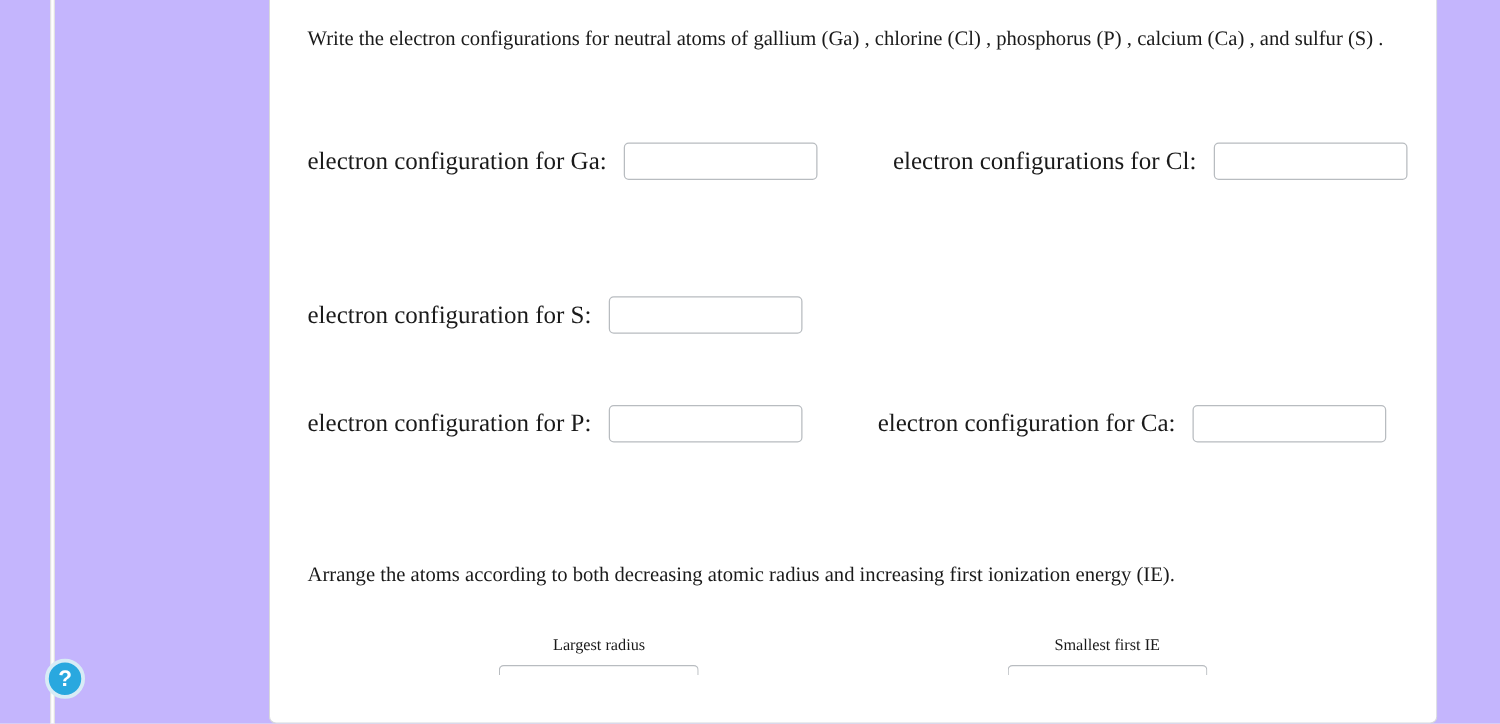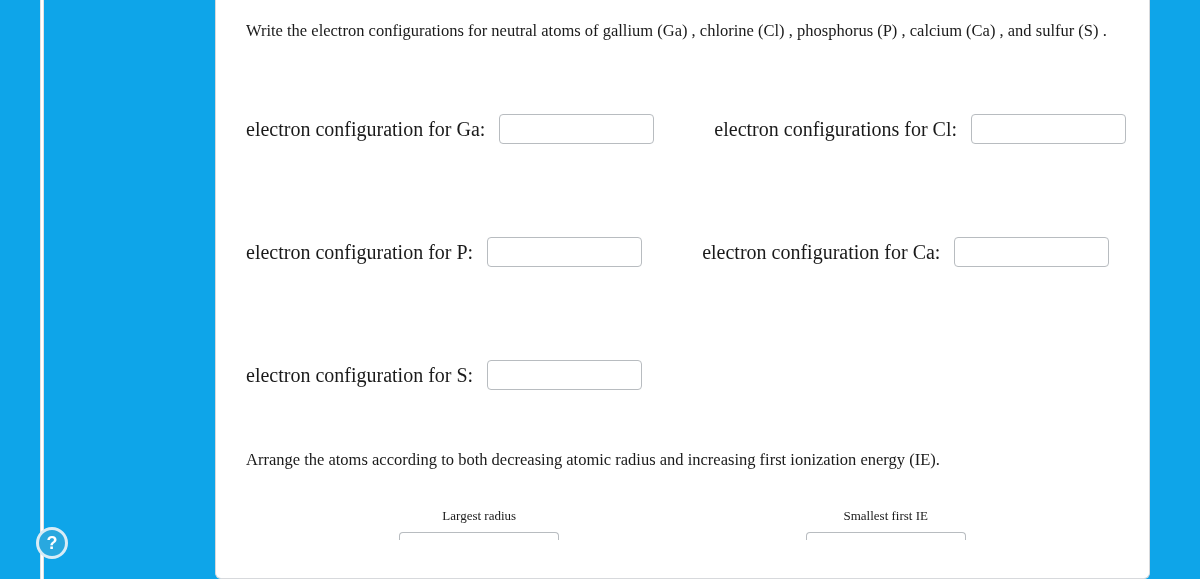--- a/index.html
+++ b/index.html
@@ -9,21 +9,21 @@
     width: 1200px;
     height: 579px;
     font-family: "Times New Roman", Times, serif;
     background: #eceded;
     overflow: hidden;
   }
   .page-wrap {
     width: 1200px;
     height: 579px;
     position: relative;
-    background: #0ea5e9;
+    background: #c4b5fd;
   }
   .left-gutter {
     position: absolute;
     left: 40px;
     top: 0;
     bottom: 0;
     width: 4px;
     background: #ffffff;
     border-left: 1px solid #e1e2e3;
     border-right: 1px solid #e1e2e3;
@@ -134,34 +134,34 @@
       <div class="pair">
         <span class="lbl">electron configuration for Ga:</span>
         <input class="answer" type="text" value="" style="">
       </div>
       <div class="pair right">
         <span class="lbl">electron configurations for Cl:</span>
         <input class="answer" type="text" value="" style="">
       </div>
     </div>
 
+    <div class="row" style="margin-bottom:56px">
+      <div class="pair">
+        <span class="lbl">electron configuration for S:</span>
+        <input class="answer" type="text" value="" style="">
+      </div>
+    </div>
+
     <div class="row">
       <div class="pair">
         <span class="lbl">electron configuration for P:</span>
         <input class="answer" type="text" value="" style="">
       </div>
       <div class="pair right">
         <span class="lbl">electron configuration for Ca:</span>
-        <input class="answer" type="text" value="" style="">
-      </div>
-    </div>
-
-    <div class="row" style="margin-bottom:56px">
-      <div class="pair">
-        <span class="lbl">electron configuration for S:</span>
         <input class="answer" type="text" value="" style="">
       </div>
     </div>
 
     <div class="arrange">Arrange the atoms according to both decreasing atomic radius and increasing first ionization energy (IE).</div>
 
     <div class="rank-row">
       <div class="rank-col">
         <div class="rank-label">Largest radius</div>
         <div class="rank-box"></div>

